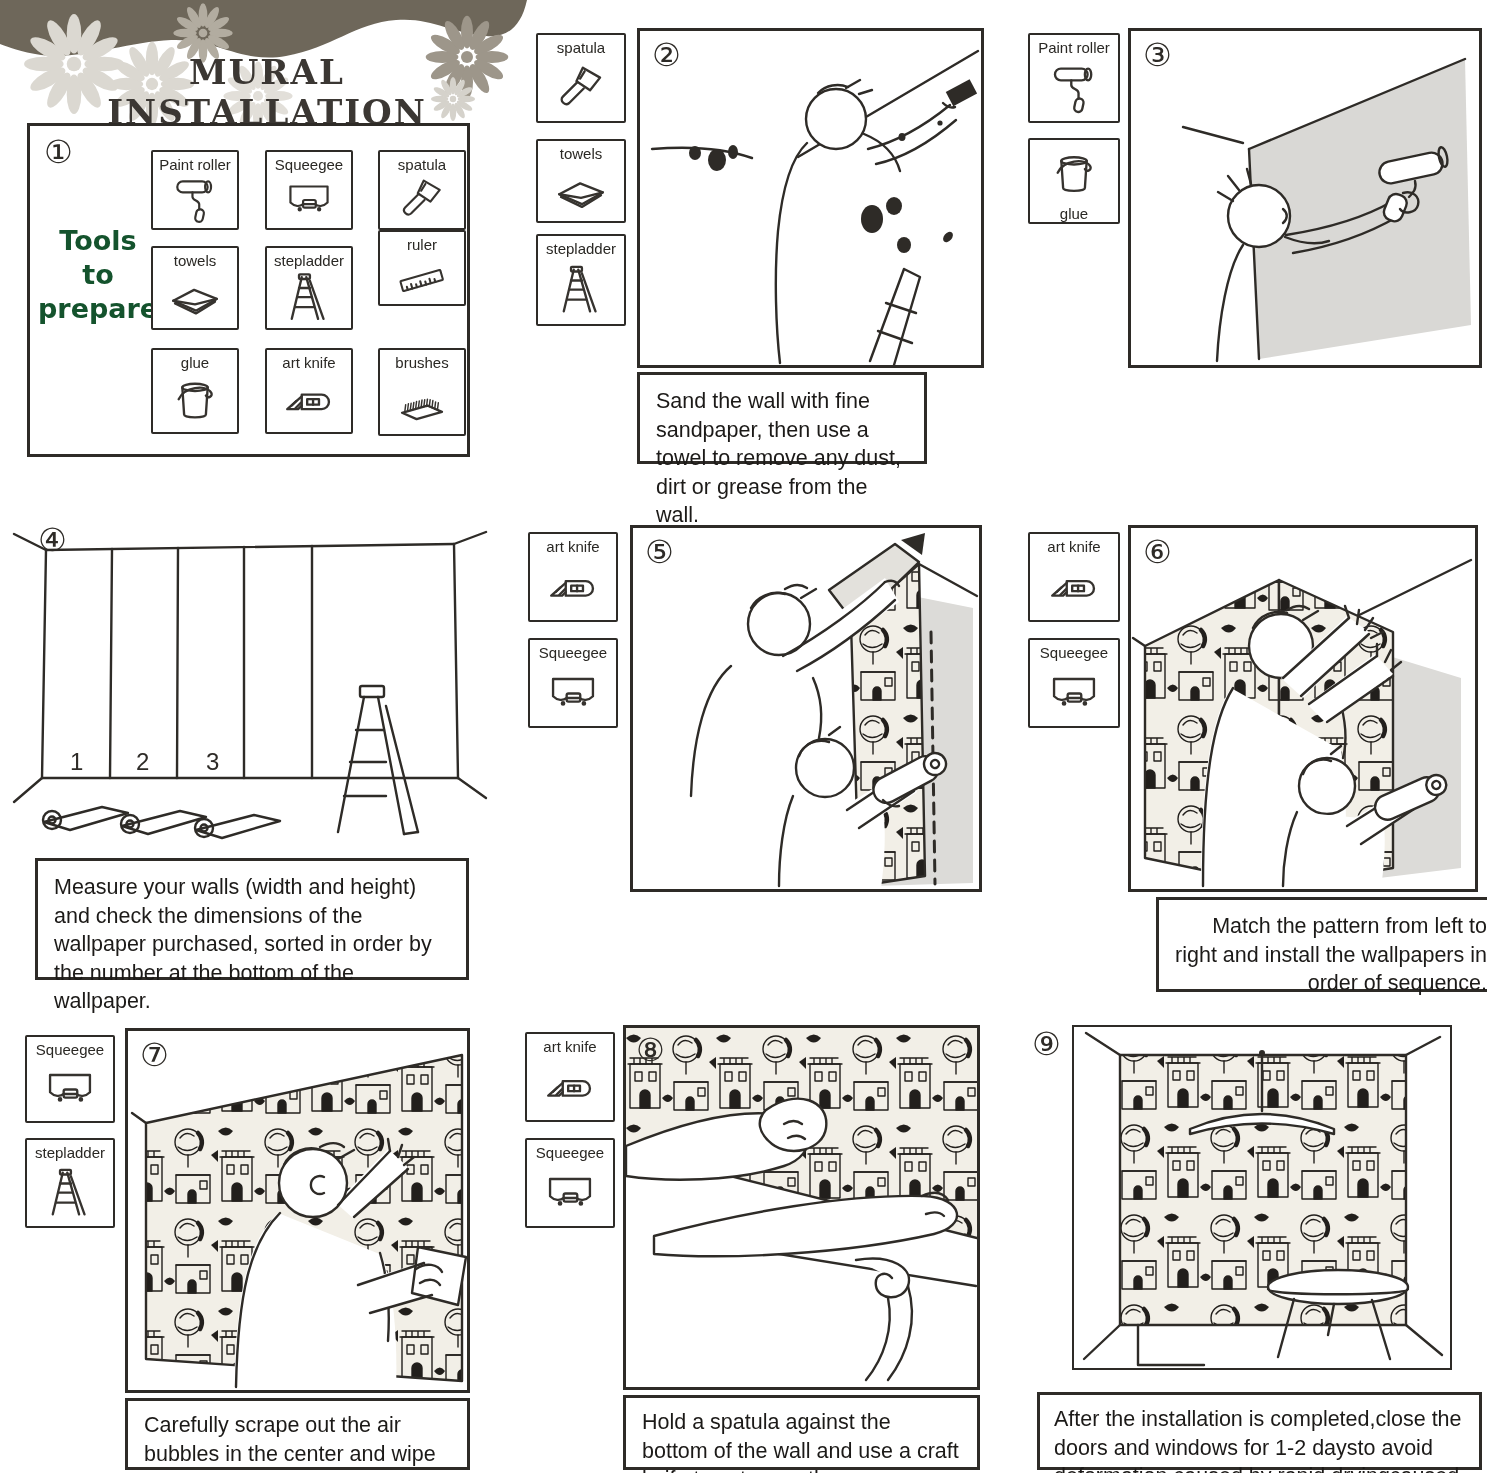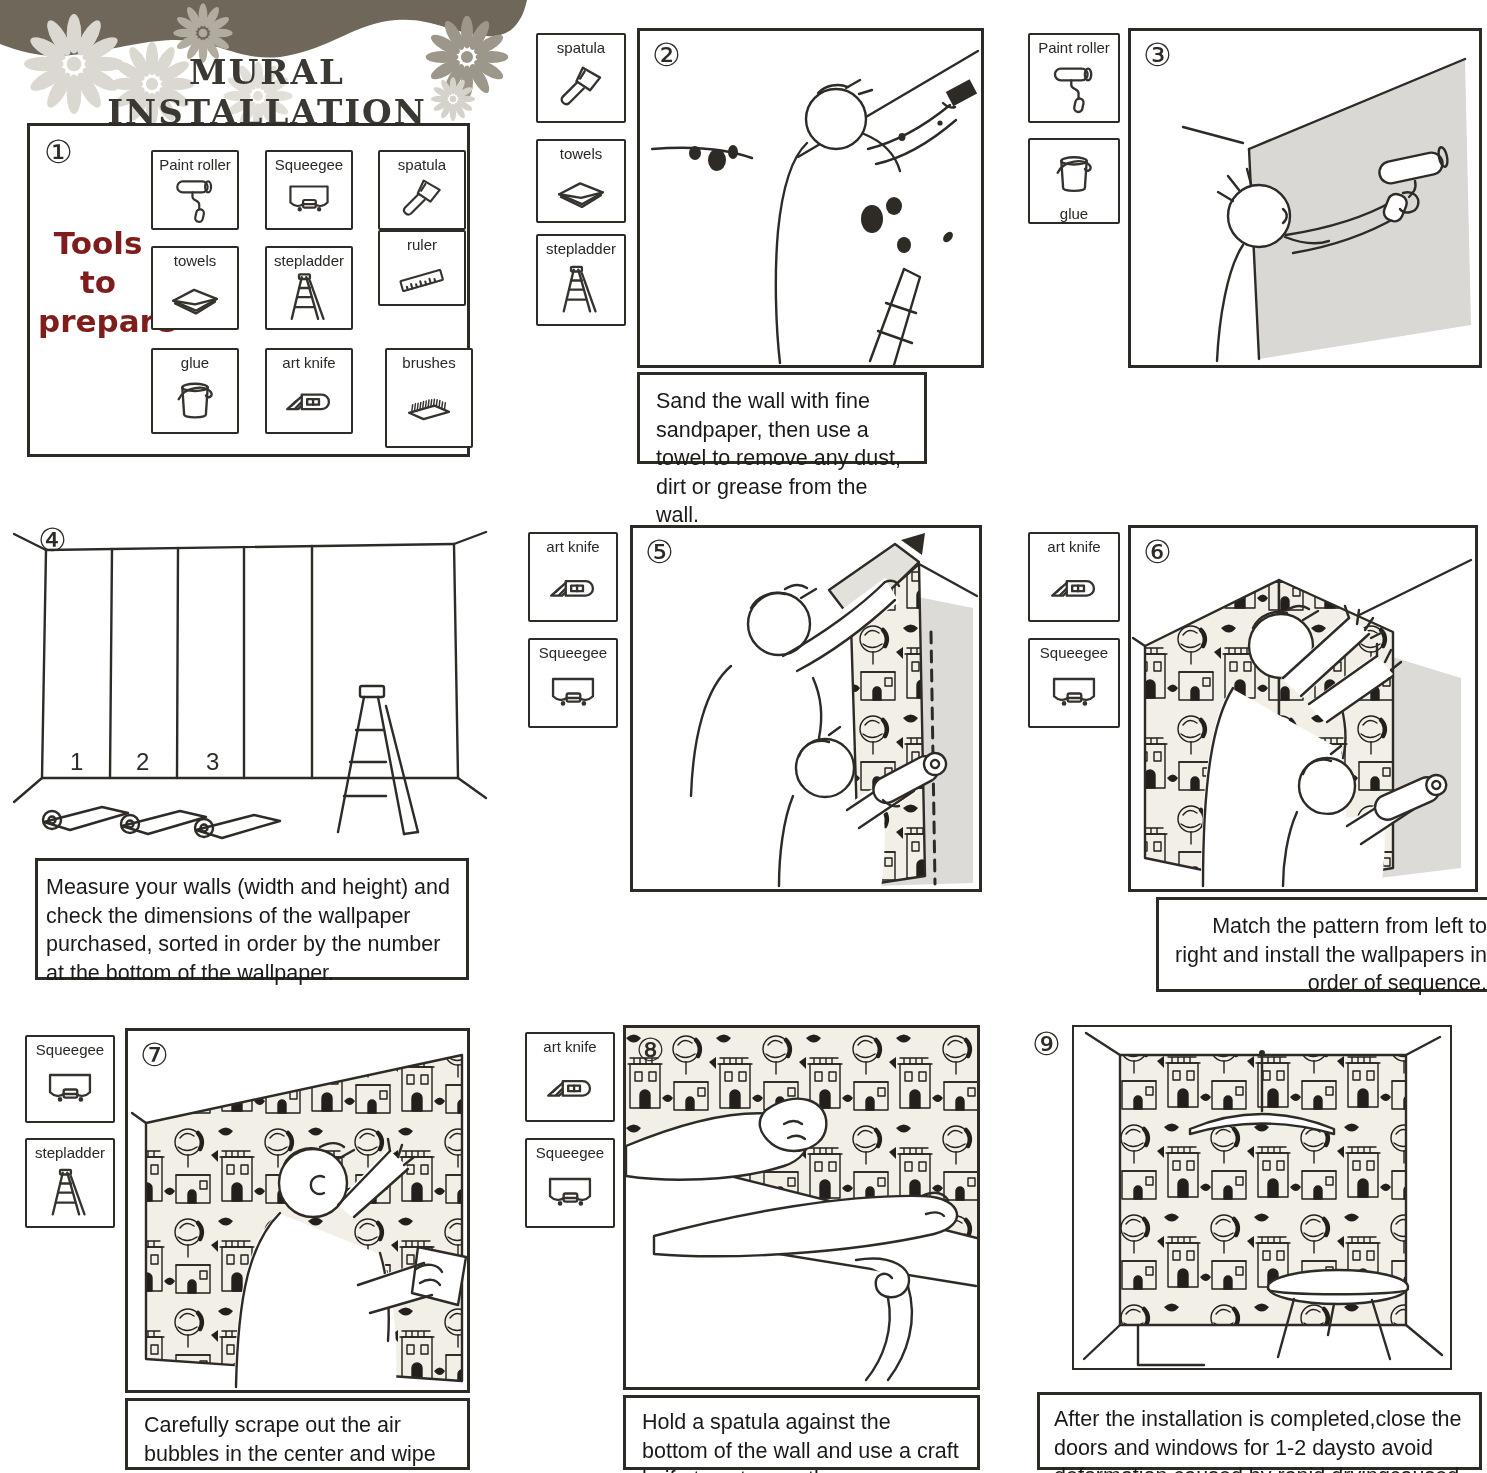--- a/index.html
+++ b/index.html
@@ -20,21 +20,21 @@
   .toolbox{position:absolute;border:2.5px solid #2e2b27;background:#fff;box-sizing:border-box;
       display:flex;flex-direction:column;align-items:center;justify-content:flex-start;
       padding-top:4px;border-radius:2px;}
   .toolbox .tlabel{font-size:15px;color:#2a2824;white-space:nowrap;}
   .toolbox svg{flex:1;}
   
   .toolcell{position:absolute;border:2.5px solid #2e2b27;background:#fff;box-sizing:border-box;
       display:flex;flex-direction:column;align-items:center;padding-top:4px;border-radius:2px;}
   .toolcell .tlabel{font-size:15px;color:#2a2824;white-space:nowrap;}
   .tools-caption{position:absolute;left:36px;top:222px;width:118px;text-align:center;
-      font-weight:700;font-size:31px;line-height:1.25;color:#7f1d1d;
+      font-weight:700;font-size:27px;line-height:1.25;color:#14532d;
       font-family:"DejaVu Sans",sans-serif;}
   .wallnum{font-family:"Liberation Sans",sans-serif;font-size:24px;fill:#2e2b27;stroke:none;}
   .illus{position:absolute;left:0;top:0;}
 </style>
 </head>
 <body>
 
 <div id="canvas">
 
   <svg width="0" height="0" style="position:absolute" aria-hidden="true">
@@ -208,21 +208,21 @@
       <svg width="58" height="60" viewBox="0 0 64 64">
           <use href="#i-glue" stroke="#36332f" stroke-width="2.6" fill="none" stroke-linecap="round" stroke-linejoin="round"></use>
         </svg>
     </div>
     <div class="toolcell" style="left:235px;top:222px;width:88px;height:86px;">
       <span class="tlabel">art knife</span>
       <svg width="58" height="60" viewBox="0 0 64 64">
           <use href="#i-art-knife" stroke="#36332f" stroke-width="2.6" fill="none" stroke-linecap="round" stroke-linejoin="round"></use>
         </svg>
     </div>
-    <div class="toolcell" style="left:348px;top:222px;width:88px;height:100px;margin-left:7px;">
+    <div class="toolcell" style="left:348px;top:222px;width:88px;height:88px;">
       <span class="tlabel">brushes</span>
       <svg width="58" height="60" viewBox="0 0 64 64">
           <use href="#i-brushes" stroke="#36332f" stroke-width="2.6" fill="none" stroke-linecap="round" stroke-linejoin="round"></use>
         </svg>
     </div>
   </div>
 
   <div class="toolbox" style="left:536px;top:33px;width:90px;height:90px;">
     <span class="tlabel">spatula</span>
     <svg width="58" height="58" viewBox="0 0 64 64">
@@ -341,21 +341,21 @@
       <g>
         <rect x="352" y="156" width="24" height="11" rx="2"></rect>
         <path d="M356 167 L330 302"></path>
         <path d="M370 167 L396 304"></path>
         <path d="M378 176 L410 302"></path>
         <path d="M348 200 h28 M342 232 h36 M336 266 h42"></path>
         <path d="M396 304 L410 302"></path>
       </g>
     </g>
   </svg>
-  <div class="caption" style="left:35px;top:858px;width:434px;height:122px;padding-left:8px;">
+  <div class="caption" style="left:35px;top:858px;width:434px;height:122px;">
     <p>Measure your walls (width and height) and check the dimensions of the wallpaper purchased, sorted in order by the number at the bottom of the wallpaper.</p>
   </div>
 
   <div class="toolbox" style="left:528px;top:532px;width:90px;height:90px;">
     <span class="tlabel">art knife</span>
     <svg width="58" height="56" viewBox="0 0 64 64">
         <use href="#i-art-knife" stroke="#36332f" stroke-width="2.6" fill="none" stroke-linecap="round" stroke-linejoin="round"></use>
       </svg>
   </div>
   <div class="toolbox" style="left:528px;top:638px;width:90px;height:90px;">

